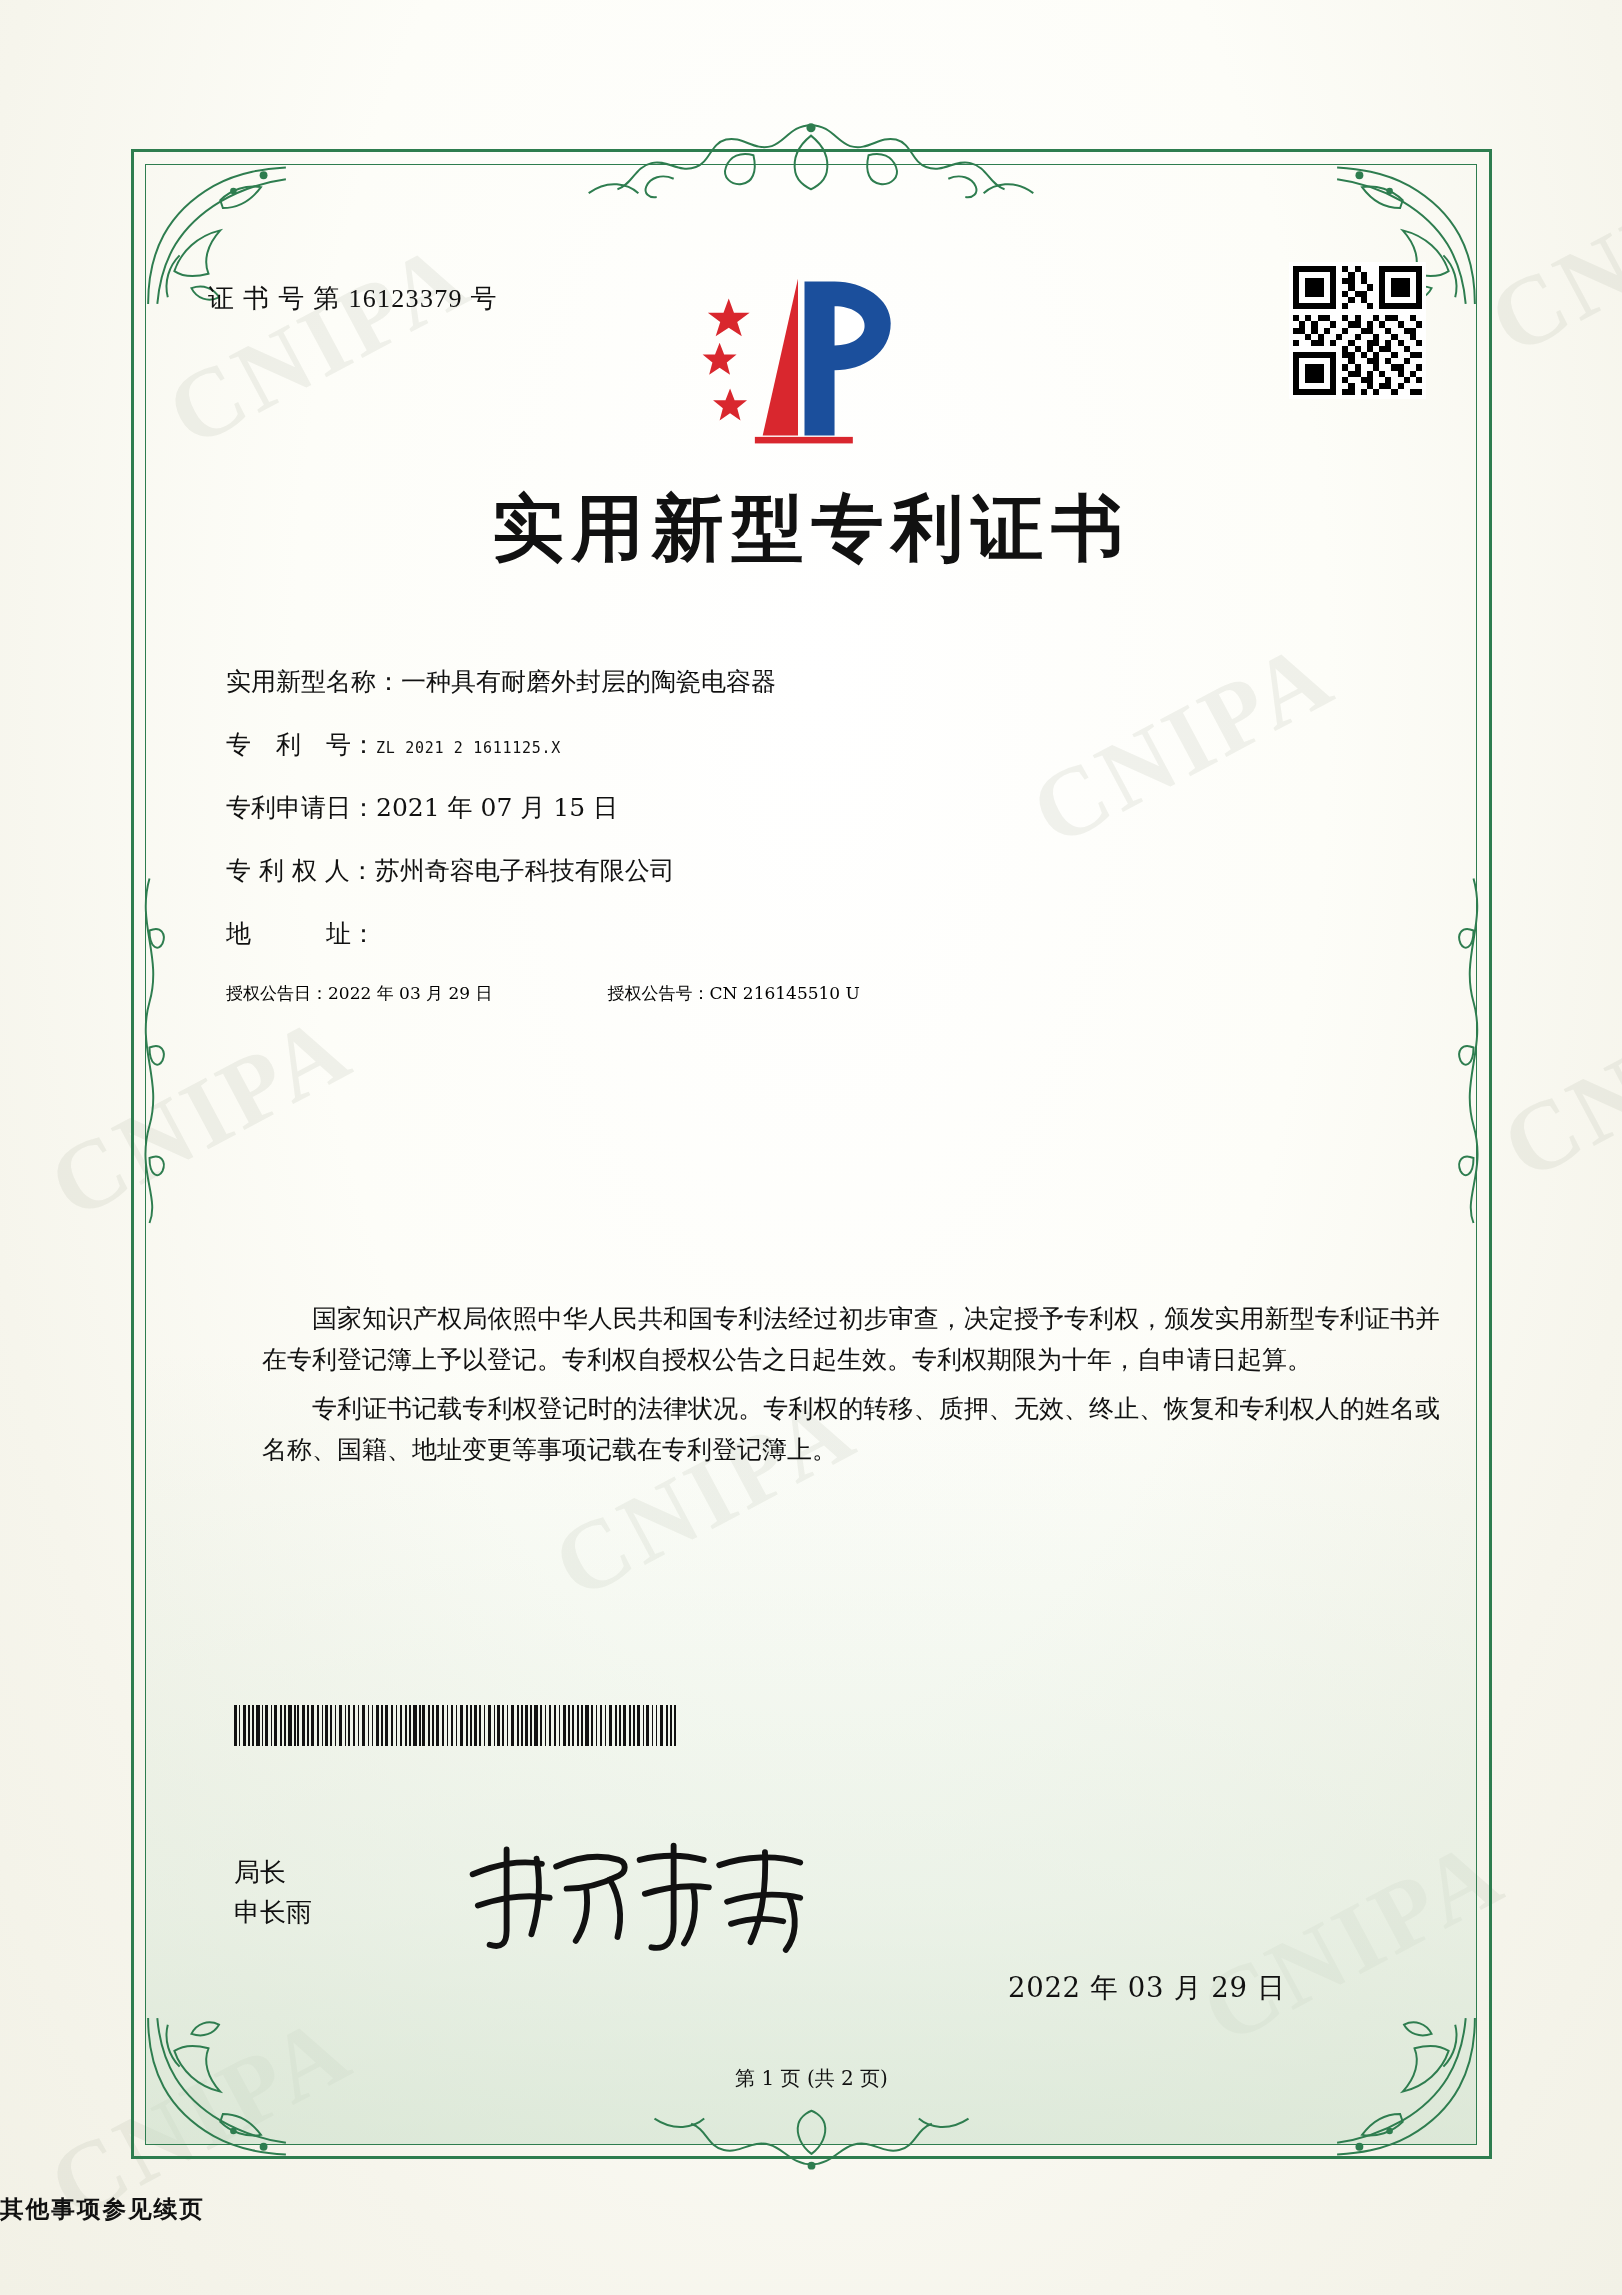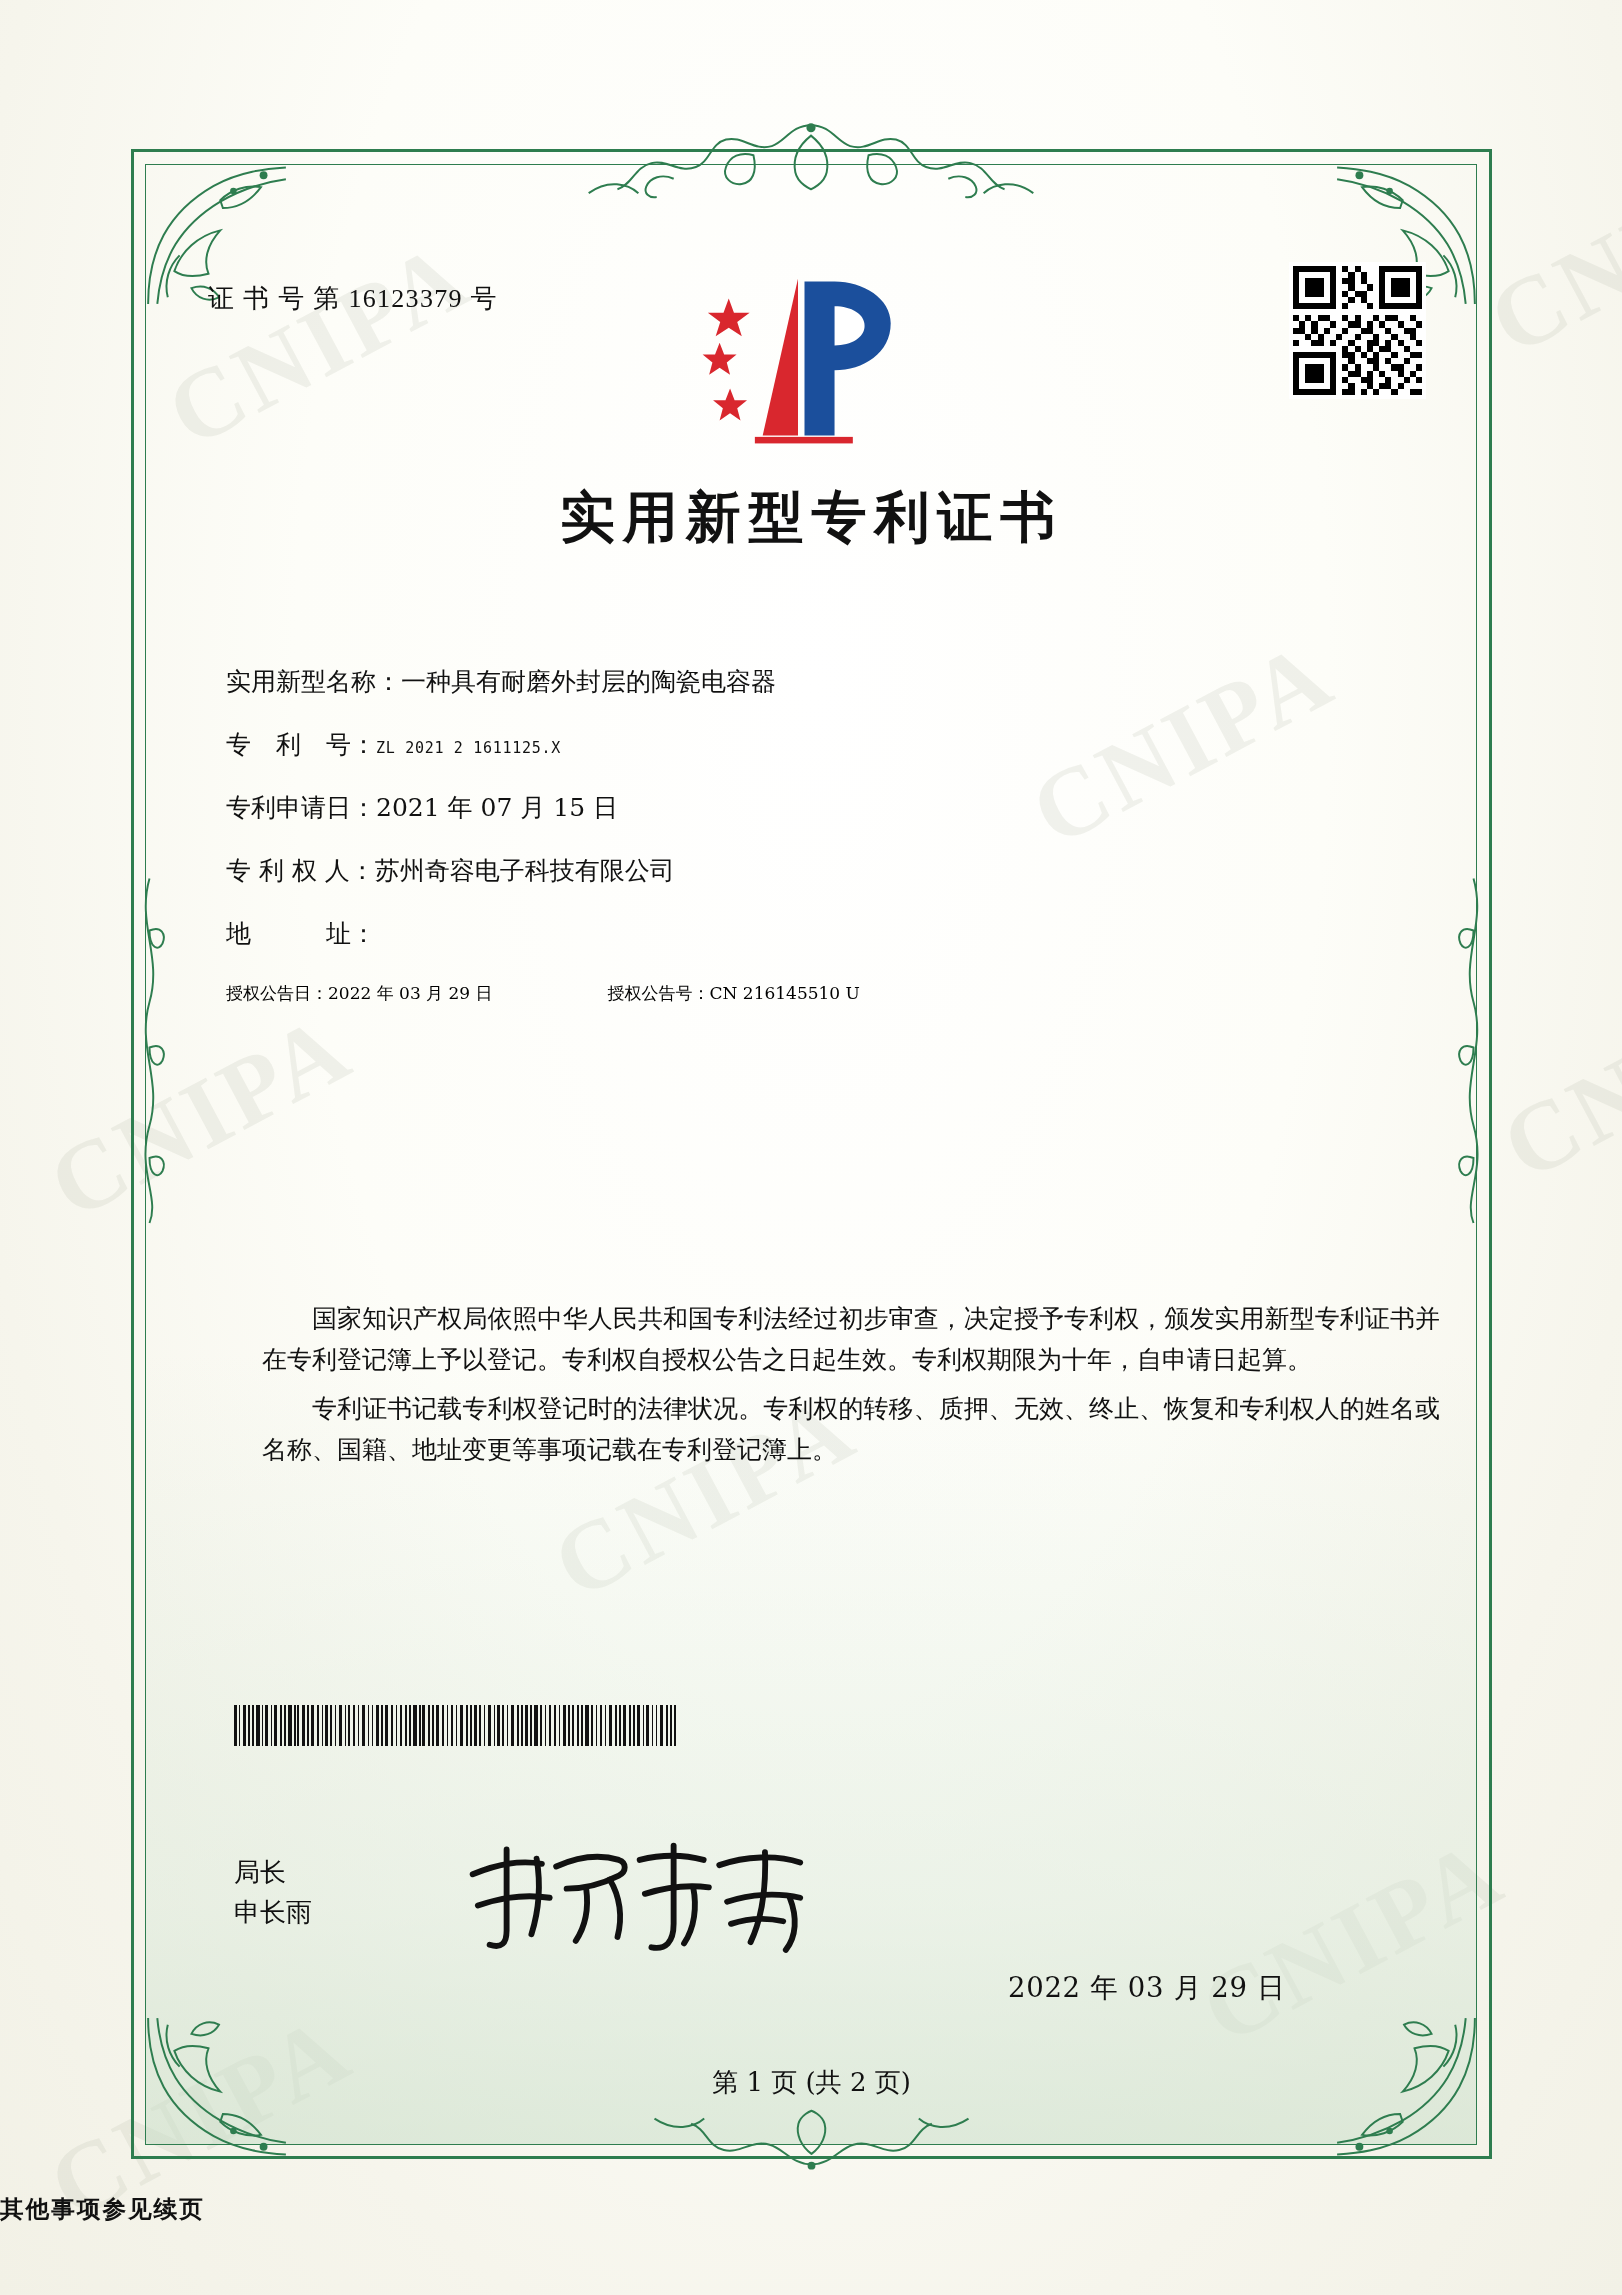--- a/index.html
+++ b/index.html
@@ -141,21 +141,21 @@
     box-sizing: border-box;
   }
   .qr svg { width:100%; height:100%; display:block; }
 
   .main-title {
     position: absolute;
     left: 0;
     right: 0;
     top: 481px;
     text-align: center;
-    font-size: 55px;
+    font-size: 72px;
     font-weight: bold;
     letter-spacing: 7.9px;
     color: #111;
     font-family: "DejaVu Serif","Liberation Serif",serif;
   }
 
   
   .fields {
     position: absolute;
     left: 226px;
@@ -246,21 +246,21 @@
     color: #111;
     letter-spacing: 0.7px;
     font-family: "DejaVu Serif","Liberation Serif",serif;
   }
 
   .page-num {
     position: absolute;
     left: 0; right: 0;
     top: 2065px;
     text-align: center;
-    font-size: 26px;
+    font-size: 20px;
     color: #111;
     font-family: "DejaVu Serif","Liberation Serif",serif;
   }
 
   .footer-note {
     position: absolute;
     left: 0; right: 0;
     top: 2193px;
     text-align: left;
     font-size: 23.6px;

